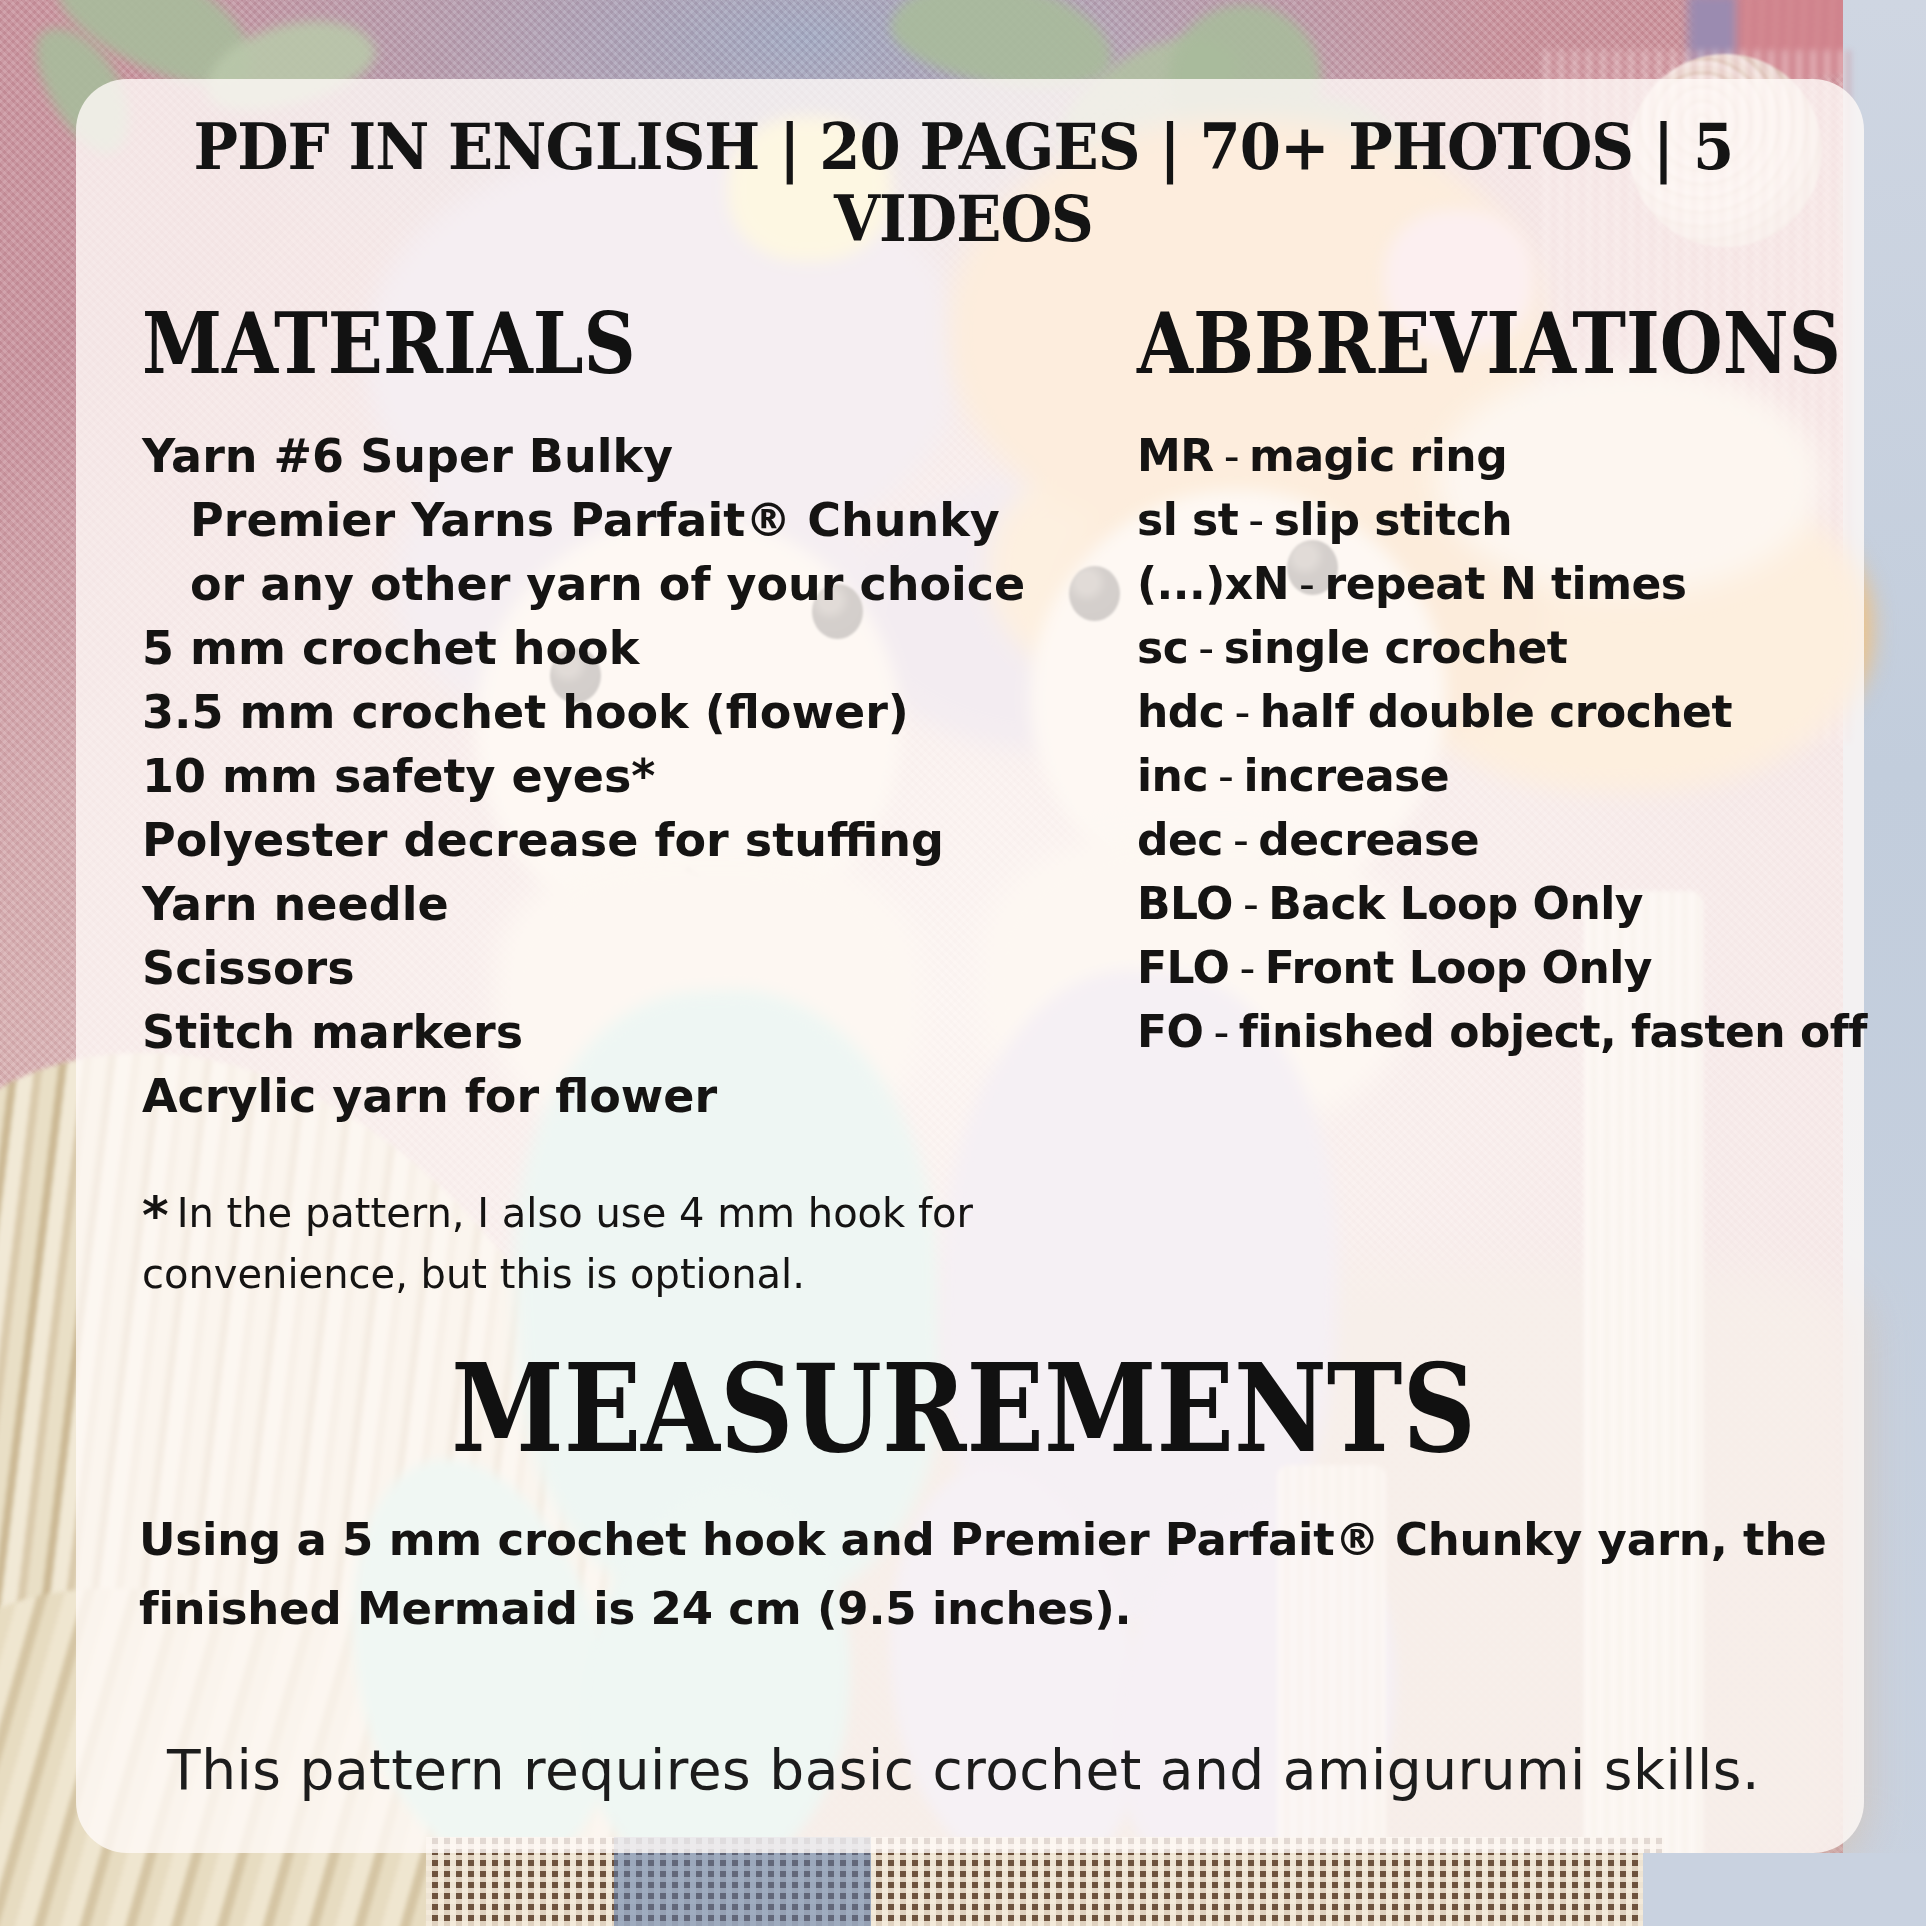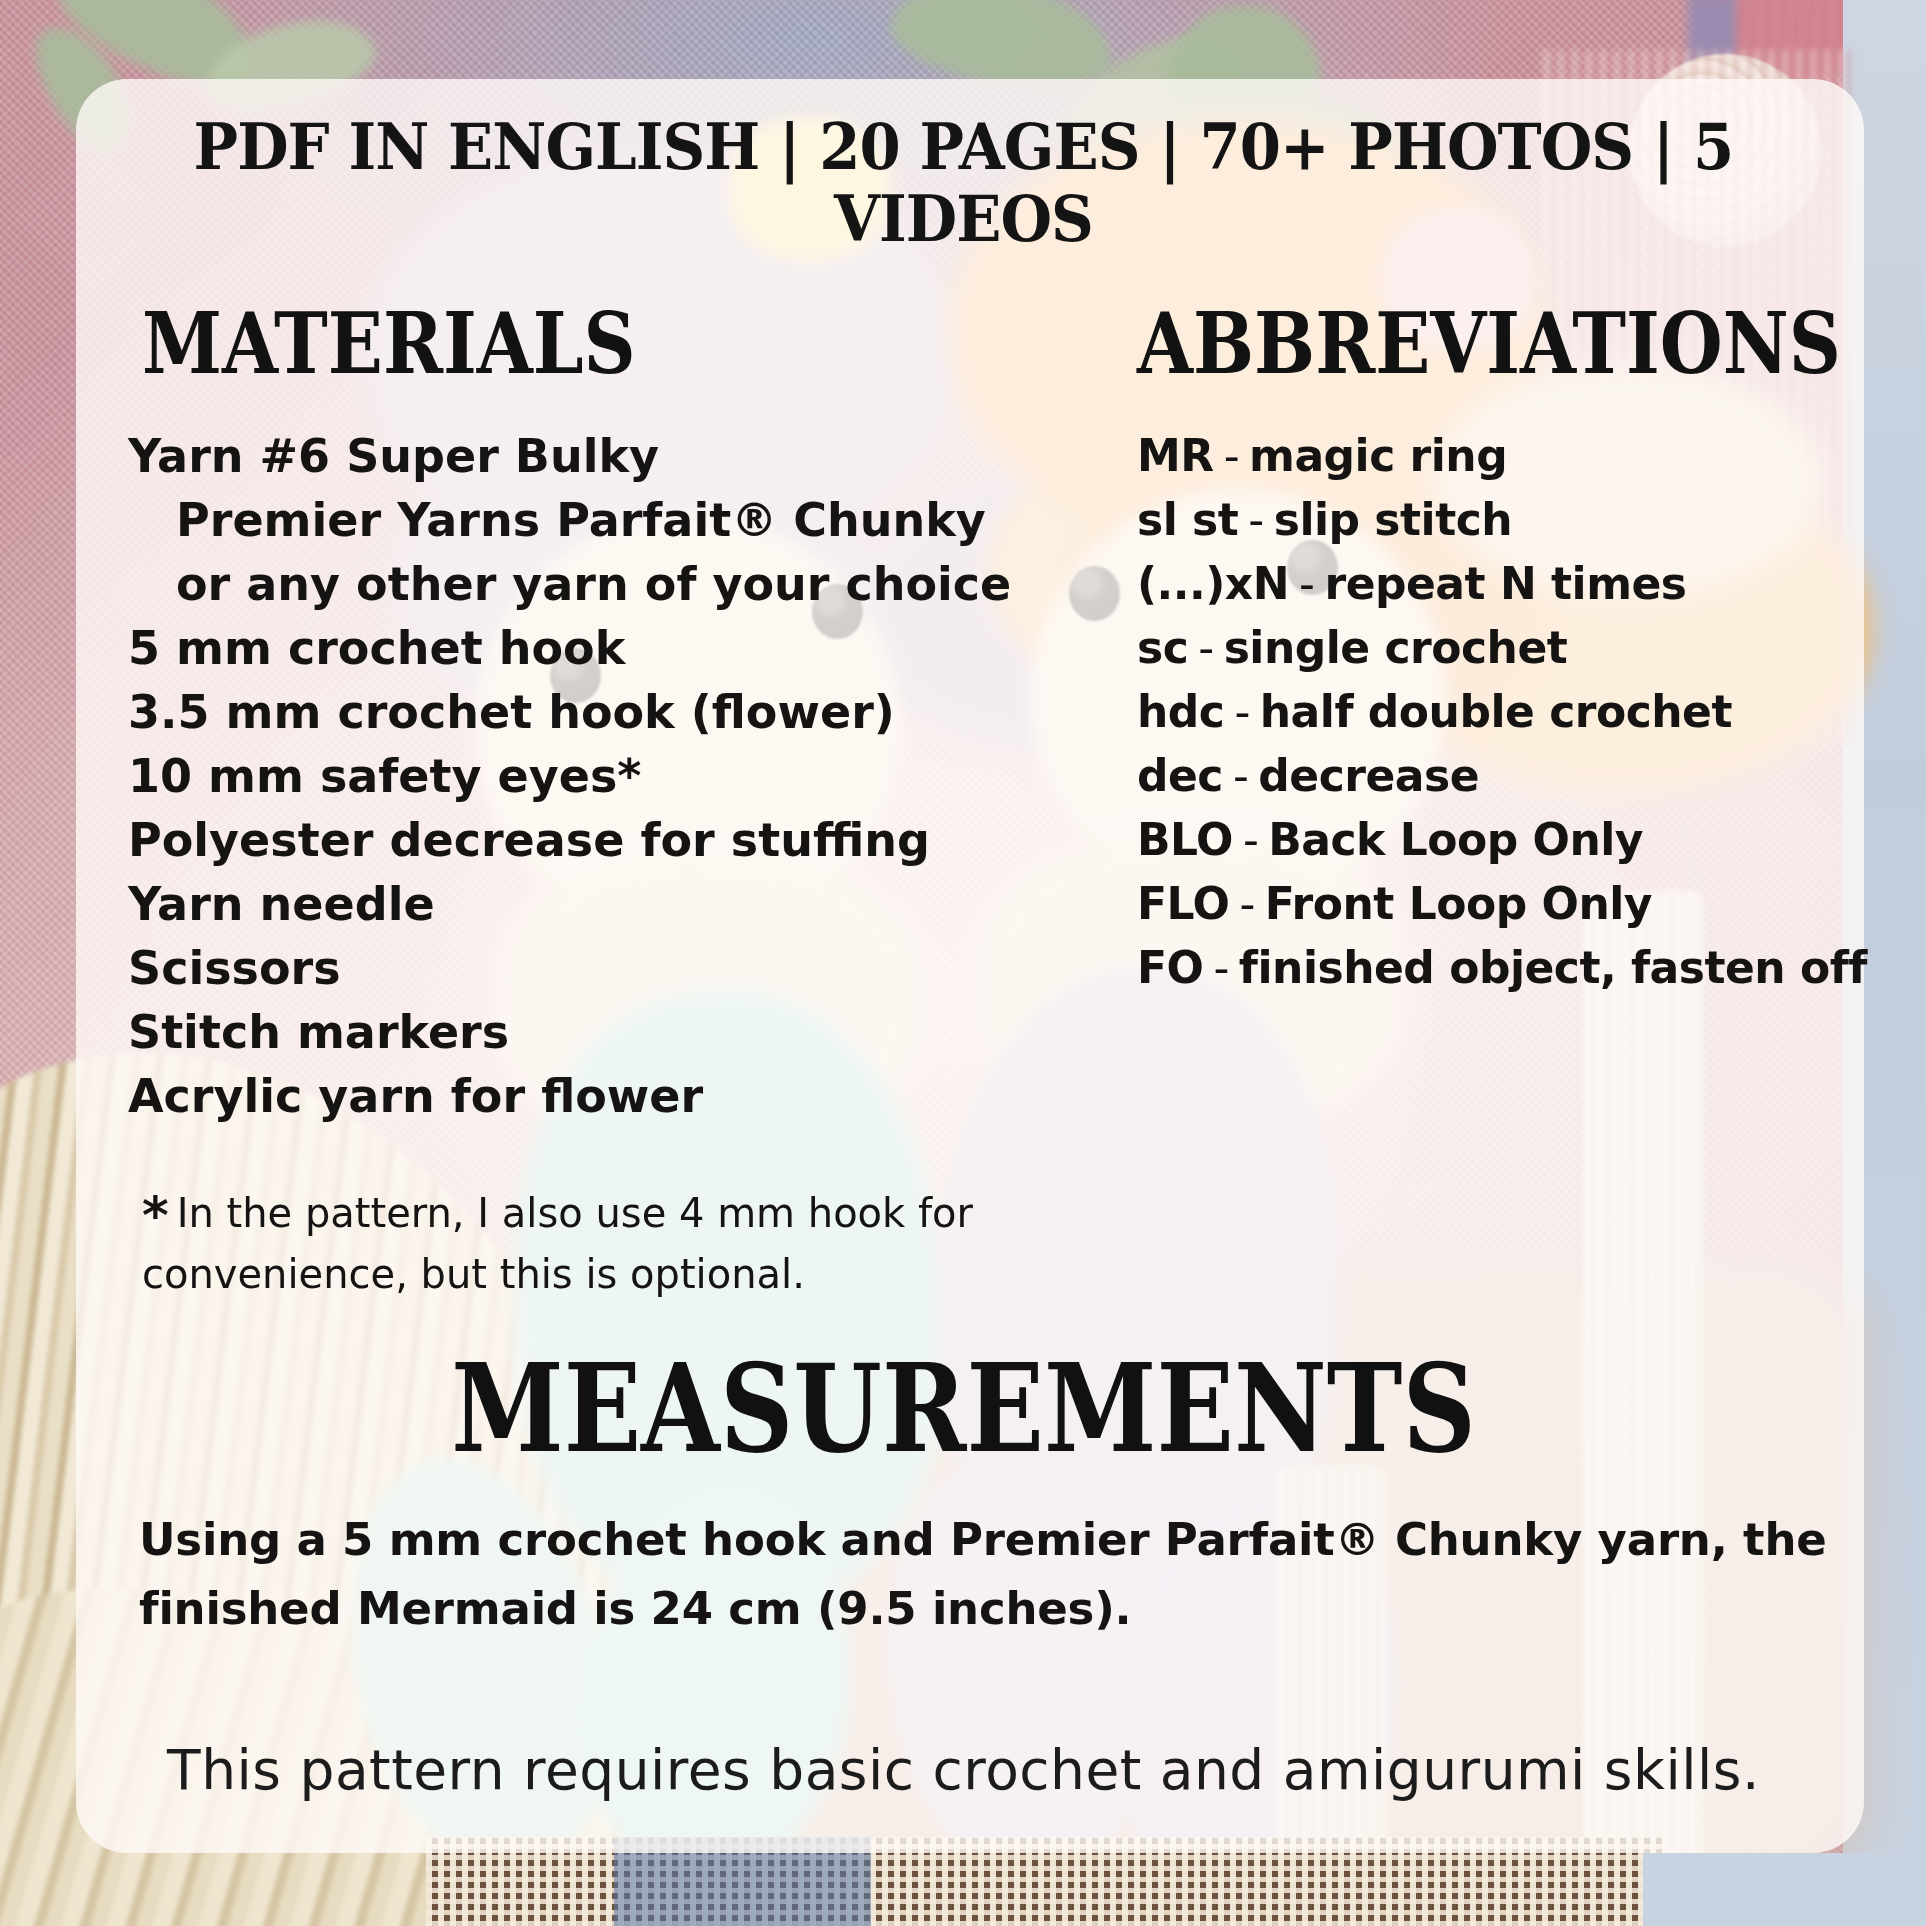--- a/index.html
+++ b/index.html
@@ -86,21 +86,21 @@
 
   
   .content{position:absolute;inset:0;border-radius:24px;}
   .content > *{position:absolute;margin:0;}
   .header{left:0;width:1927px;top:111px;text-align:center;color:#141414;
     font:700 63px/1.15 "DejaVu Serif",serif;letter-spacing:-1px;transform:scaleX(.94);}
   .h-col{font:700 84px/1 "DejaVu Serif",serif;color:#121212;transform:scaleX(.86);transform-origin:left;letter-spacing:0;}
   .h-mat{left:142px;top:302px;}
   .h-abbr{left:1137px;top:302px;}
   .list{list-style:none;padding:0;}
-  .mat-list{left:128px;top:424px;font-size:46px;line-height:64px;}
+  .mat-list{left:142px;top:424px;font-size:46px;line-height:64px;}
   .abbr-list{left:1137px;top:424px;font-size:44px;line-height:64px;letter-spacing:-0.5px;white-space:nowrap;}
   .b{font-weight:700;} .r{font-weight:700;}
   .indent{padding-left:48px;}
   .sep{margin:0 10px;font-weight:400;}
   .footnote{left:142px;top:1144px;width:871px;font-size:40px;line-height:61px;font-weight:400;margin-top:39px;}
   .fn-star{font-weight:700;font-size:51px;line-height:0;vertical-align:-6px;margin-right:8px;}
   .h-measure{left:0;width:1927px;top:1348px;text-align:center;color:#111;
     font:700 121px/1 "DejaVu Serif",serif;transform:scaleX(.84);}
   .measure-body{left:139px;top:1505px;width:1742px;font-size:45px;font-weight:700;line-height:69px;letter-spacing:-0.2px;}
   .footer-line{left:0;width:1927px;top:1738px;text-align:center;font-size:55px;font-weight:400;
@@ -179,20 +179,21 @@
     </ul>
     <p class="footnote"><span class="fn-star">*</span><span>In the pattern, I also use 4 mm hook for convenience, but this is optional.</span></p>
 
     <h2 class="h-col h-abbr">ABBREVIATIONS</h2>
     <ul class="list abbr-list">
       <li><span class="b">MR</span><span class="sep">-</span><span class="r">magic ring</span></li>
       <li><span class="b">sl st</span><span class="sep">-</span><span class="r">slip stitch</span></li>
       <li><span class="b">(...)xN</span><span class="sep">-</span><span class="r">repeat N times</span></li>
       <li><span class="b">sc</span><span class="sep">-</span><span class="r">single crochet</span></li>
       <li><span class="b">hdc</span><span class="sep">-</span><span class="r">half double crochet</span></li>
+      <li><span class="b">inc</span><span class="sep">-</span><span class="r">increase</span></li>
       <li><span class="b">dec</span><span class="sep">-</span><span class="r">decrease</span></li>
       <li><span class="b">BLO</span><span class="sep">-</span><span class="r">Back Loop Only</span></li>
       <li><span class="b">FLO</span><span class="sep">-</span><span class="r">Front Loop Only</span></li>
       <li><span class="b">FO</span><span class="sep">-</span><span class="r">finished object, fasten off</span></li>
     </ul>
 
     <h2 class="h-measure">MEASUREMENTS</h2>
     <p class="measure-body">Using a 5 mm crochet hook and Premier Parfait® Chunky yarn, the finished Mermaid is 24 cm (9.5 inches).</p>
 
     <p class="footer-line">This pattern requires basic crochet and amigurumi skills.</p>

